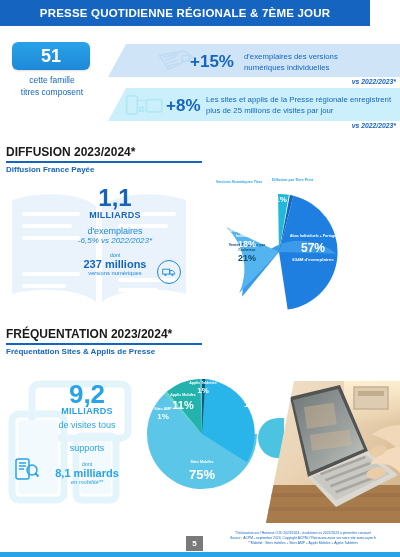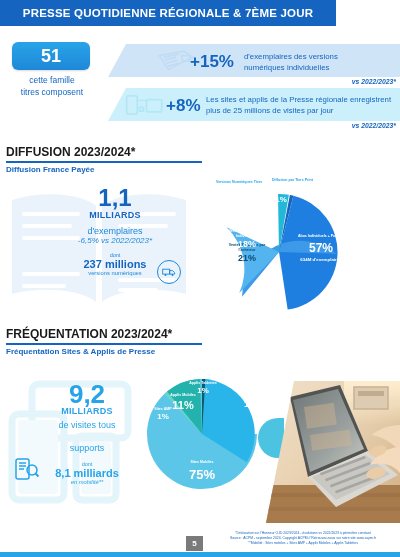--- a/index.html
+++ b/index.html
@@ -7,21 +7,21 @@
     width:400px;height:557px;
     background:#ffffff;
     font-family:"Liberation Sans", sans-serif;
     overflow:hidden;
     position:relative;
   }
   .page{position:relative;width:400px;height:557px;overflow:hidden;background:#fff;}
 
   
   .header{
-    position:absolute;left:0;top:0;width:336px;height:26px;
+    position:absolute;left:0;top:0;width:370px;height:26px;
     background:#1565c0;
     display:flex;align-items:center;justify-content:center;
   }
   .header-title{
     color:#ffffff;font-size:11.5px;font-weight:bold;letter-spacing:.2px;
     white-space:nowrap;
   }
 
   
   .kpi-box{
@@ -254,21 +254,21 @@
 
       <path d="M66 66 L66 8 A58 58 0 0 1 20.4 101.3 Z" fill="#3d9ae8" transform="rotate(219.6 66 66)"></path>
 
       <path d="M66 66 L66 8 A58 58 0 0 1 11.9 47.5 Z" fill="#54b4ef" transform="rotate(295.2 66 66)"></path>
 
       <path d="M66 66 L66 8 A58 58 0 0 1 76.9 9.0 Z" fill="#22b8d8" transform="rotate(359.0 66 66)"></path>
 
       <path d="M66 66 L66 8 A58 58 0 0 1 69.6 8.1 Z" fill="#1565c0" transform="rotate(10.8 66 66)"></path>
     </svg>
 
-    <div class="pie-label" style="left:76px;top:48px;width:64px;color:#fff;">
+    <div class="pie-label" style="left:68px;top:48px;width:64px;color:#fff;">
       <span class="pl-name">Abos Individuels + Portage</span>
       <span class="pl-val" style="font-size:12px;margin-top:2px;">57%</span>
       <span class="pl-name" style="font-size:4.4px;margin-top:3px;">634M d'exemplaires</span>
     </div>
 
     <div class="pie-label" style="left:10px;top:57px;width:48px;color:#0c4a6e;">
       <span class="pl-name">Ventes N° payées par l'acheteur</span>
       <span class="pl-val" style="font-size:9px;margin-top:1px;">21%</span>
     </div>
 

